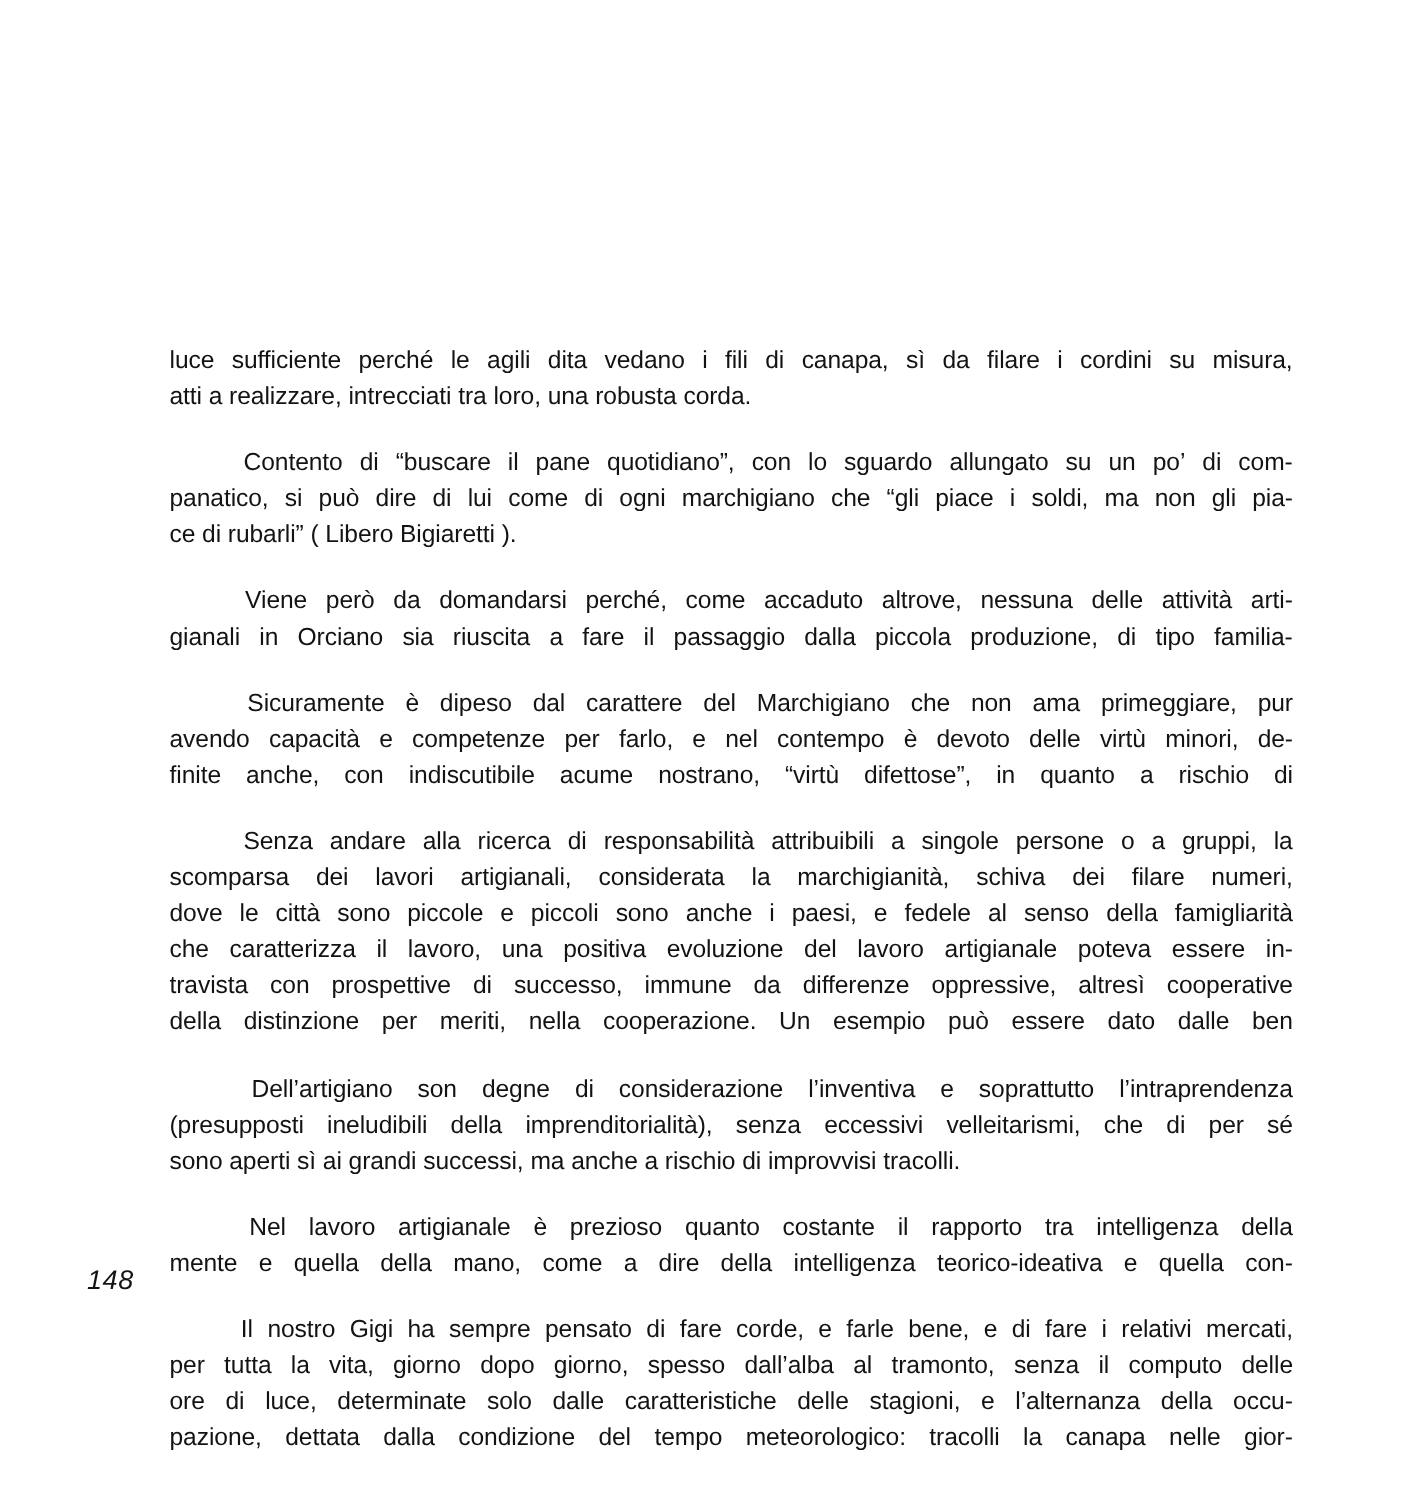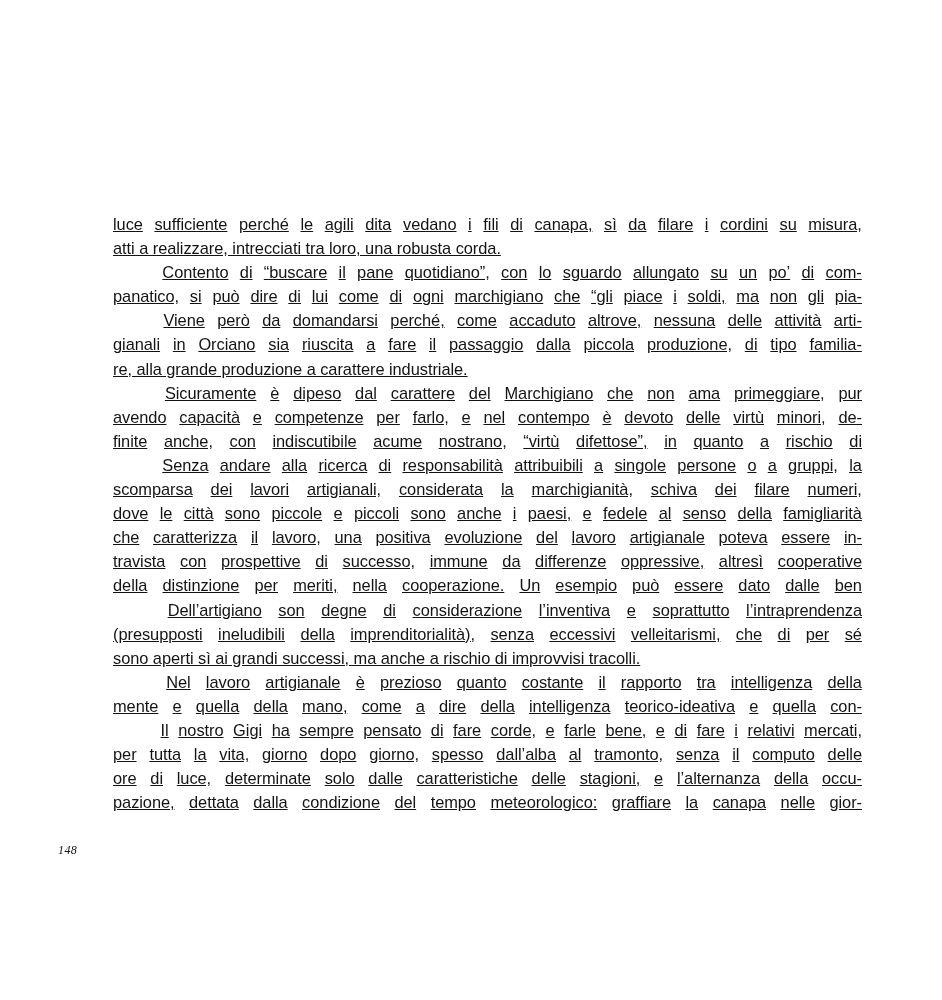--- a/index.html
+++ b/index.html
@@ -17,23 +17,22 @@
     overflow: hidden;
     font-family: "Liberation Sans", sans-serif;
     color: #121212;
     -webkit-font-smoothing: none;
   }
 
   
   .text-column {
     position: absolute;
     left: 113px;
-    top: 212px;
+    top: 228px;
     width: 749px;
-    text-decoration: underline;
   }
 
   .para {
     margin: 0;
     font-size: 16.4px;
     line-height: 24.1px;
     text-align: justify;
     text-justify: inter-word;
     letter-spacing: -0.05px;
     word-spacing: 0px;
@@ -58,55 +57,55 @@
   }
 
   
   .line.last {
     display: block;
     white-space: pre;
   }
 
   
   .line.indent { text-indent: 0; }
-  .line.indent.just { padding-left: 0; }
+  .line.indent.just { padding-left: 0; margin-top: 20px; }
   .indent-spacer {
     display: inline-block;
     width: 38px;
   }
 
   .page-number {
     position: absolute;
     left: 58px;
     top: 843px;
-    font-family: Liberation Serif, serif;
+    font-family: Liberation Sans, sans-serif;
     font-style: italic;
-    font-size: 12px;
+    font-size: 18px;
     color: #141414;
     letter-spacing: 0.4px;
   }
 </style>
 </head>
 <body>
 
 <div class="page">
 
   <div class="text-column">
       <p class="para">
         <span class="line just"><span class="w">luce</span><span class="w">sufficiente</span><span class="w">perché</span><span class="w">le</span><span class="w">agili</span><span class="w">dita</span><span class="w">vedano</span><span class="w">i</span><span class="w">fili</span><span class="w">di</span><span class="w">canapa,</span><span class="w">sì</span><span class="w">da</span><span class="w">filare</span><span class="w">i</span><span class="w">cordini</span><span class="w">su</span><span class="w">misura,</span></span>
         <span class="line last">atti a realizzare, intrecciati tra loro, una robusta corda.</span>
       </p>
       <p class="para">
         <span class="line just indent"><span class="indent-spacer"></span><span class="w">Contento</span><span class="w">di</span><span class="w">“buscare</span><span class="w">il</span><span class="w">pane</span><span class="w">quotidiano”,</span><span class="w">con</span><span class="w">lo</span><span class="w">sguardo</span><span class="w">allungato</span><span class="w">su</span><span class="w">un</span><span class="w">po’</span><span class="w">di</span><span class="w">com-</span></span>
         <span class="line just"><span class="w">panatico,</span><span class="w">si</span><span class="w">può</span><span class="w">dire</span><span class="w">di</span><span class="w">lui</span><span class="w">come</span><span class="w">di</span><span class="w">ogni</span><span class="w">marchigiano</span><span class="w">che</span><span class="w">“gli</span><span class="w">piace</span><span class="w">i</span><span class="w">soldi,</span><span class="w">ma</span><span class="w">non</span><span class="w">gli</span><span class="w">pia-</span></span>
+        <span class="line last">ce di rubarli” ( Libero Bigiaretti ).</span>
       </p>
       <p class="para">
         <span class="line just indent"><span class="indent-spacer"></span><span class="w">Viene</span><span class="w">però</span><span class="w">da</span><span class="w">domandarsi</span><span class="w">perché,</span><span class="w">come</span><span class="w">accaduto</span><span class="w">altrove,</span><span class="w">nessuna</span><span class="w">delle</span><span class="w">attività</span><span class="w">arti-</span></span>
         <span class="line just"><span class="w">gianali</span><span class="w">in</span><span class="w">Orciano</span><span class="w">sia</span><span class="w">riuscita</span><span class="w">a</span><span class="w">fare</span><span class="w">il</span><span class="w">passaggio</span><span class="w">dalla</span><span class="w">piccola</span><span class="w">produzione,</span><span class="w">di</span><span class="w">tipo</span><span class="w">familia-</span></span>
-        <span class="line last">re, alla grande produzione a carattere industriale.</span>
       </p>
       <p class="para">
         <span class="line just indent"><span class="indent-spacer"></span><span class="w">Sicuramente</span><span class="w">è</span><span class="w">dipeso</span><span class="w">dal</span><span class="w">carattere</span><span class="w">del</span><span class="w">Marchigiano</span><span class="w">che</span><span class="w">non</span><span class="w">ama</span><span class="w">primeggiare,</span><span class="w">pur</span></span>
         <span class="line just"><span class="w">avendo</span><span class="w">capacità</span><span class="w">e</span><span class="w">competenze</span><span class="w">per</span><span class="w">farlo,</span><span class="w">e</span><span class="w">nel</span><span class="w">contempo</span><span class="w">è</span><span class="w">devoto</span><span class="w">delle</span><span class="w">virtù</span><span class="w">minori,</span><span class="w">de-</span></span>
         <span class="line just"><span class="w">finite</span><span class="w">anche,</span><span class="w">con</span><span class="w">indiscutibile</span><span class="w">acume</span><span class="w">nostrano,</span><span class="w">“virtù</span><span class="w">difettose”,</span><span class="w">in</span><span class="w">quanto</span><span class="w">a</span><span class="w">rischio</span><span class="w">di</span></span>
       </p>
       <p class="para">
         <span class="line just indent"><span class="indent-spacer"></span><span class="w">Senza</span><span class="w">andare</span><span class="w">alla</span><span class="w">ricerca</span><span class="w">di</span><span class="w">responsabilità</span><span class="w">attribuibili</span><span class="w">a</span><span class="w">singole</span><span class="w">persone</span><span class="w">o</span><span class="w">a</span><span class="w">gruppi,</span><span class="w">la</span></span>
         <span class="line just"><span class="w">scomparsa</span><span class="w">dei</span><span class="w">lavori</span><span class="w">artigianali,</span><span class="w">considerata</span><span class="w">la</span><span class="w">marchigianità,</span><span class="w">schiva</span><span class="w">dei</span><span class="w">filare</span><span class="w">numeri,</span></span>
         <span class="line just"><span class="w">dove</span><span class="w">le</span><span class="w">città</span><span class="w">sono</span><span class="w">piccole</span><span class="w">e</span><span class="w">piccoli</span><span class="w">sono</span><span class="w">anche</span><span class="w">i</span><span class="w">paesi,</span><span class="w">e</span><span class="w">fedele</span><span class="w">al</span><span class="w">senso</span><span class="w">della</span><span class="w">famigliarità</span></span>
@@ -120,19 +119,19 @@
         <span class="line last">sono aperti sì ai grandi successi, ma anche a rischio di improvvisi tracolli.</span>
       </p>
       <p class="para">
         <span class="line just indent"><span class="indent-spacer"></span><span class="w">Nel</span><span class="w">lavoro</span><span class="w">artigianale</span><span class="w">è</span><span class="w">prezioso</span><span class="w">quanto</span><span class="w">costante</span><span class="w">il</span><span class="w">rapporto</span><span class="w">tra</span><span class="w">intelligenza</span><span class="w">della</span></span>
         <span class="line just"><span class="w">mente</span><span class="w">e</span><span class="w">quella</span><span class="w">della</span><span class="w">mano,</span><span class="w">come</span><span class="w">a</span><span class="w">dire</span><span class="w">della</span><span class="w">intelligenza</span><span class="w">teorico-ideativa</span><span class="w">e</span><span class="w">quella</span><span class="w">con-</span></span>
       </p>
       <p class="para">
         <span class="line just indent"><span class="indent-spacer"></span><span class="w">Il</span><span class="w">nostro</span><span class="w">Gigi</span><span class="w">ha</span><span class="w">sempre</span><span class="w">pensato</span><span class="w">di</span><span class="w">fare</span><span class="w">corde,</span><span class="w">e</span><span class="w">farle</span><span class="w">bene,</span><span class="w">e</span><span class="w">di</span><span class="w">fare</span><span class="w">i</span><span class="w">relativi</span><span class="w">mercati,</span></span>
         <span class="line just"><span class="w">per</span><span class="w">tutta</span><span class="w">la</span><span class="w">vita,</span><span class="w">giorno</span><span class="w">dopo</span><span class="w">giorno,</span><span class="w">spesso</span><span class="w">dall’alba</span><span class="w">al</span><span class="w">tramonto,</span><span class="w">senza</span><span class="w">il</span><span class="w">computo</span><span class="w">delle</span></span>
         <span class="line just"><span class="w">ore</span><span class="w">di</span><span class="w">luce,</span><span class="w">determinate</span><span class="w">solo</span><span class="w">dalle</span><span class="w">caratteristiche</span><span class="w">delle</span><span class="w">stagioni,</span><span class="w">e</span><span class="w">l’alternanza</span><span class="w">della</span><span class="w">occu-</span></span>
-        <span class="line just"><span class="w">pazione,</span><span class="w">dettata</span><span class="w">dalla</span><span class="w">condizione</span><span class="w">del</span><span class="w">tempo</span><span class="w">meteorologico:</span><span class="w">graffiare</span><span class="w">la</span><span class="w">canapa</span><span class="w">nelle</span><span class="w">gior-</span></span>
+        <span class="line just"><span class="w">pazione,</span><span class="w">dettata</span><span class="w">dalla</span><span class="w">condizione</span><span class="w">del</span><span class="w">tempo</span><span class="w">meteorologico:</span><span class="w">tracolli</span><span class="w">la</span><span class="w">canapa</span><span class="w">nelle</span><span class="w">gior-</span></span>
       </p>
     </div>
 
   <div class="page-number">148</div>
 
 </div>
 
 </body></html>

